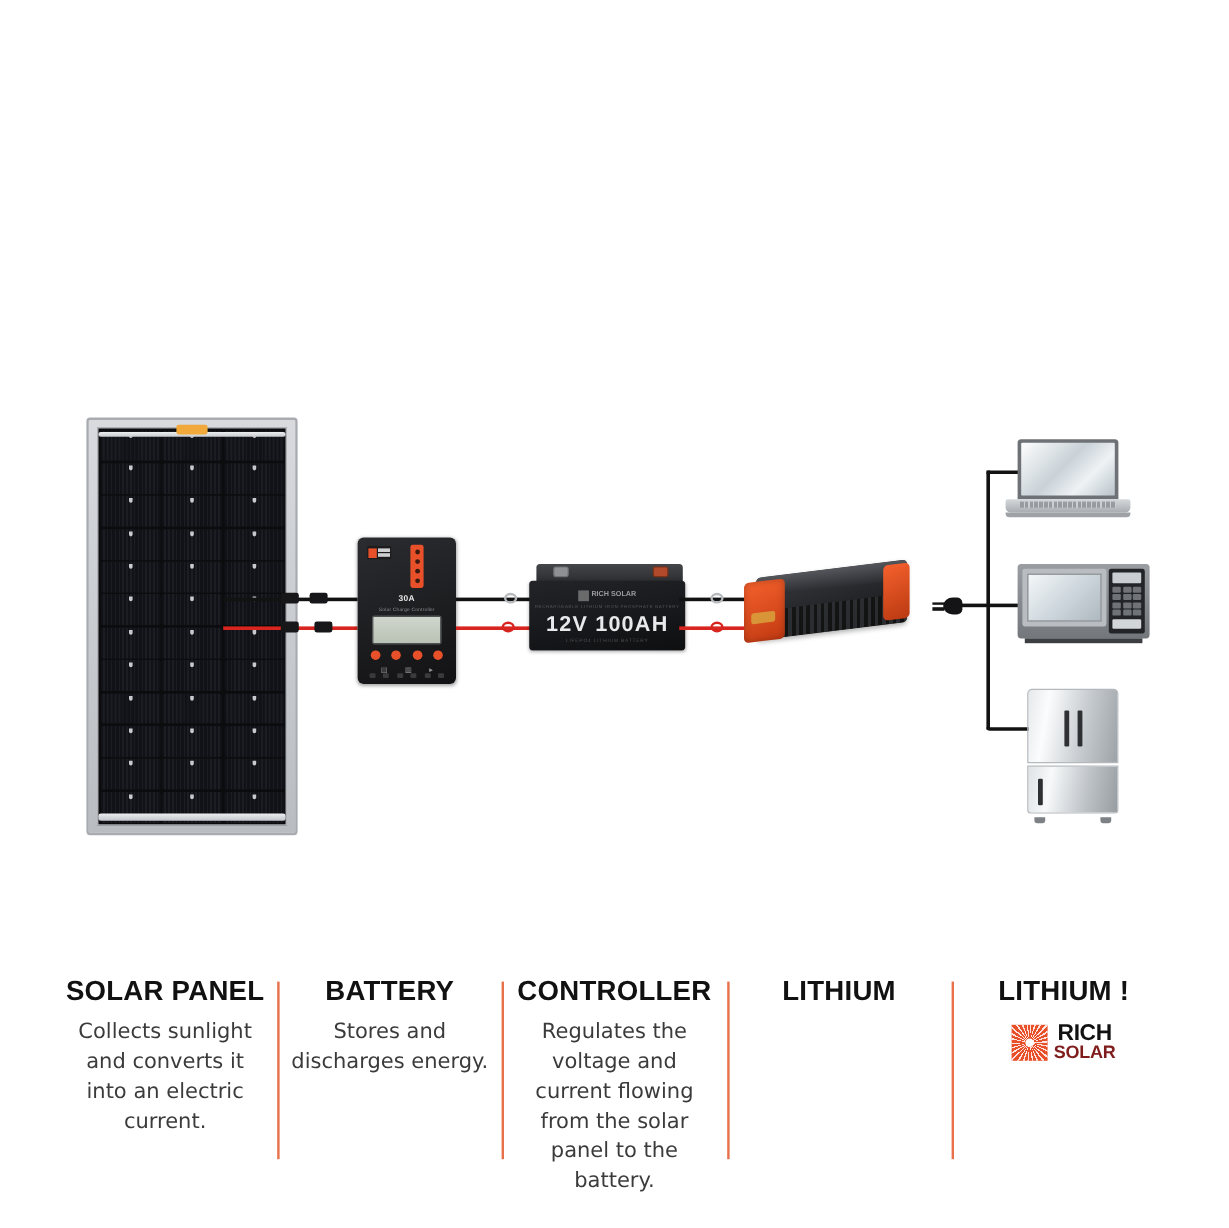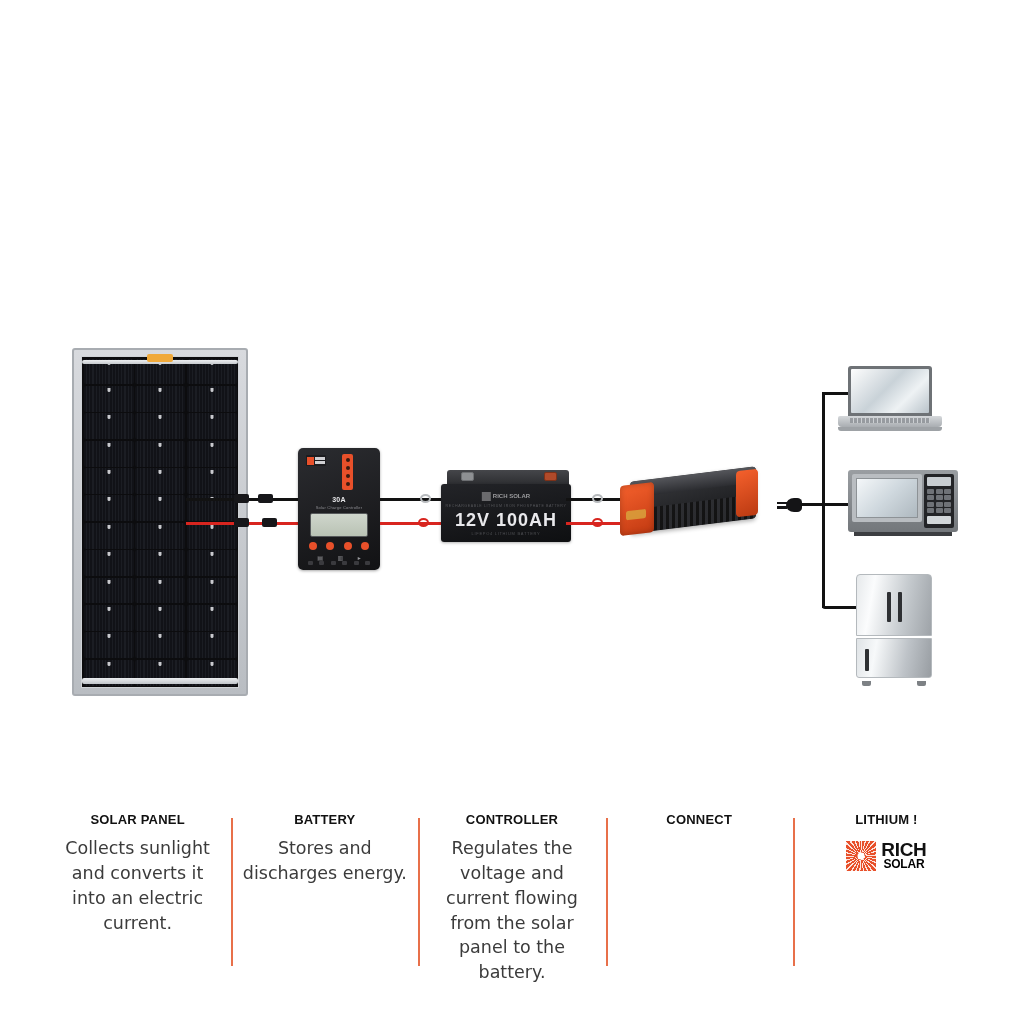--- a/index.html
+++ b/index.html
@@ -166,35 +166,35 @@
           border-radius:50% 30% 30% 50%; }
   .plug::before, .plug::after { content:""; position:absolute; left:-9px; width:10px; height:2.5px; background:#141416;}
   .plug::before { top:3.5px; } .plug::after { top:8px; }
 
   
   .footer { position:absolute; left:0; top:812px; width:1024px; height:211px; }
   .cols { display:flex; width:1024px; padding:0 44px; }
   .col { position:relative; flex:1; text-align:center; padding:0 10px; }
   .col + .col::before { content:""; position:absolute; left:0; top:6px;
                         width:2px; height:148px; background:#E8704A; }
-  .col h3 { font-size:13px; font-weight:bold; color:#111; letter-spacing:.2px;
+  .col h3 { font-size:23px; font-weight:bold; color:#111; letter-spacing:.2px;
             margin-bottom:9px; font-family:"Liberation Sans", sans-serif; }
   .col p { font-size:17.5px; line-height:1.42; color:#3b3b3b;
            font-family:"DejaVu Sans", sans-serif; }
   .brand { margin-top:14px; display:flex; align-items:center; justify-content:center; gap:5px; }
   .brand-mark { width:30px; height:30px; background:#E8502A; position:relative; overflow:hidden; }
   .brand-mark::before { content:""; position:absolute; left:50%; top:50%; width:7px; height:7px;
         background:#fff; border-radius:50%; transform:translate(-50%,-50%); z-index:2; }
   .brand-mark::after { content:""; position:absolute; left:50%; top:50%; width:46px; height:46px;
         transform:translate(-50%,-50%);
         background:repeating-conic-gradient(#ffffff 0deg 5deg, rgba(255,255,255,0) 5deg 14deg);
         opacity:.85; }
   .brand-text { text-align:center; line-height:.96; }
   .brand-text .r { font-size:19px; font-weight:bold; color:#111; letter-spacing:-.3px; display:block; }
-  .brand-text .s { font-size:12px; font-weight:bold; color:#000000; letter-spacing:-.2px; display:block; }
+  .brand-text .s { font-size:15px; font-weight:bold; color:#7f1d1d; letter-spacing:-.2px; display:block; }
 </style>
 </head>
 <body>
 
 <div class="page">
 
 
   <div class="diagram">
 
     <div class="panel">
@@ -380,21 +380,21 @@
         </div>
         <div class="col">
           <h3>BATTERY</h3>
           <p>Stores and discharges energy.</p>
         </div>
         <div class="col">
           <h3>CONTROLLER</h3>
           <p>Regulates the voltage and current flowing from the solar panel to the battery.</p>
         </div>
         <div class="col">
-          <h3>CONNECT</h3>
+          <h3>LITHIUM</h3>
         </div>
         <div class="col">
           <h3>LITHIUM !</h3>
           <div class="brand">
             <span class="brand-mark"></span>
             <span class="brand-text">
               <span class="r">RICH</span>
               <span class="s">SOLAR</span>
             </span>
           </div>

